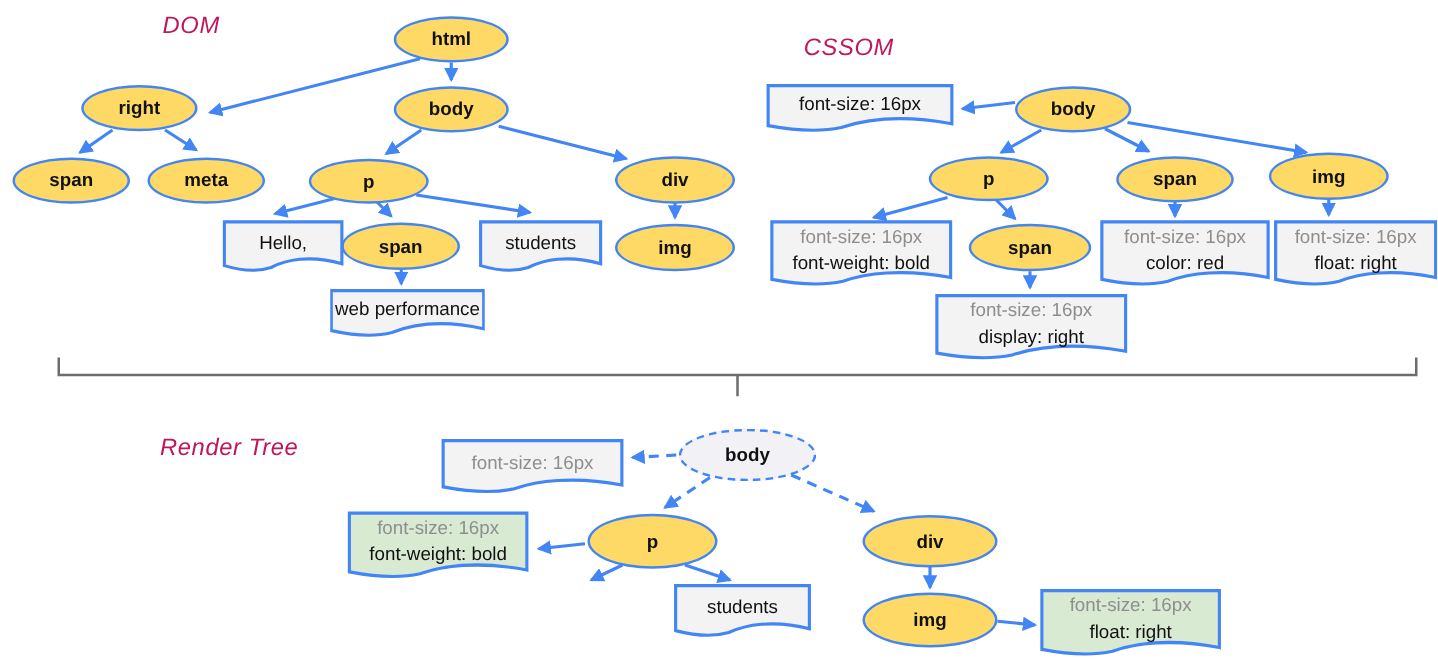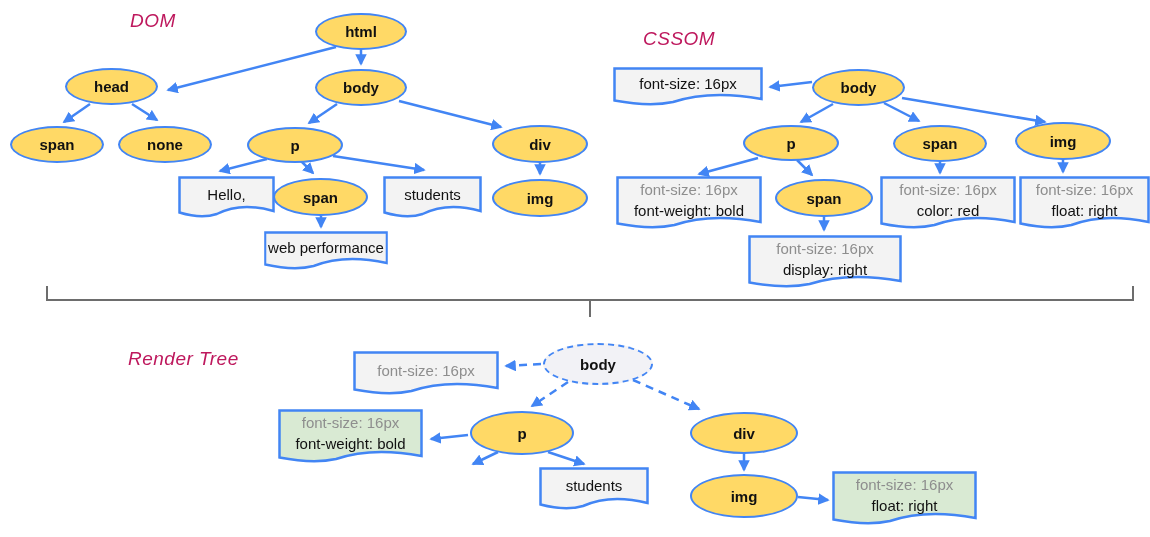--- a/index.html
+++ b/index.html
@@ -69,24 +69,24 @@
     <line x1="548" y1="452" x2="584" y2="464" marker-end="url(#ah)"></line>
     <line x1="744" y1="453" x2="744" y2="470" marker-end="url(#ah)"></line>
     <line x1="798" y1="497" x2="828" y2="500" marker-end="url(#ah)"></line>
   </svg>
 
   <div class="section-title" style="left:130px;top:10px;">DOM</div>
   <div class="section-title" style="left:643px;top:4px;margin-top:24px;">CSSOM</div>
   <div class="section-title" style="left:128px;top:348px;">Render Tree</div>
 
   <div class="node" style="left:315px;top:13px;width:92px;height:37px;">html</div>
-  <div class="node" style="left:65px;top:68px;width:93px;height:37px;">head</div>
+  <div class="node" style="left:65px;top:68px;width:93px;height:37px;">right</div>
   <div class="node" style="left:315px;top:69px;width:92px;height:37px;">body</div>
   <div class="node" style="left:10px;top:126px;width:94px;height:37px;">span</div>
-  <div class="node" style="left:118px;top:126px;width:94px;height:37px;">none</div>
+  <div class="node" style="left:118px;top:126px;width:94px;height:37px;">meta</div>
   <div class="node" style="left:247px;top:127px;width:96px;height:36px;">p</div>
   <div class="node" style="left:492px;top:125px;width:96px;height:38px;">div</div>
   <div class="node" style="left:273px;top:178px;width:95px;height:38px;">span</div>
   <div class="node" style="left:492px;top:179px;width:96px;height:38px;">img</div>
 
   <div class="docbox" style="left:178px;top:176px;width:97px;height:44px;">
     <svg preserveAspectRatio="none" viewBox="0 0 97 44">
         <path d="M1.5,1.5 L95.5,1.5 L95.5,35 C69.8,27.5 50.4,32 38.8,38 C25.2,42.5 9.7,39 1.5,36.5 Z"></path>
       </svg>
     <div class="doctext">

